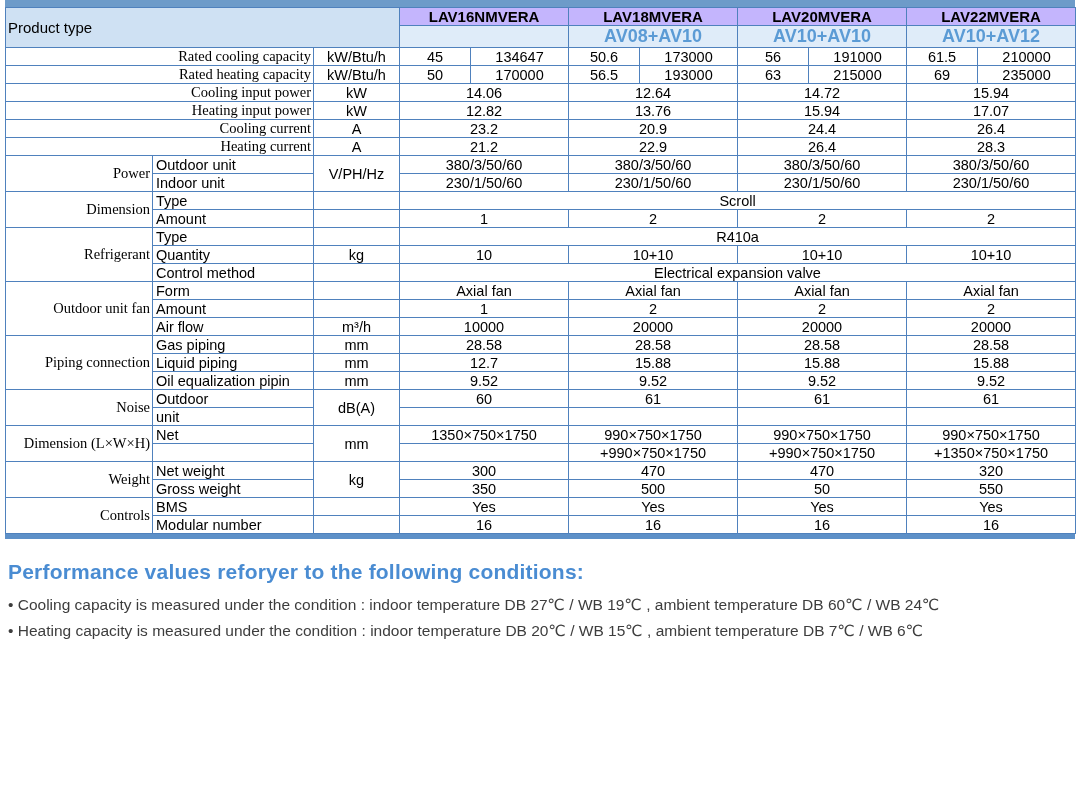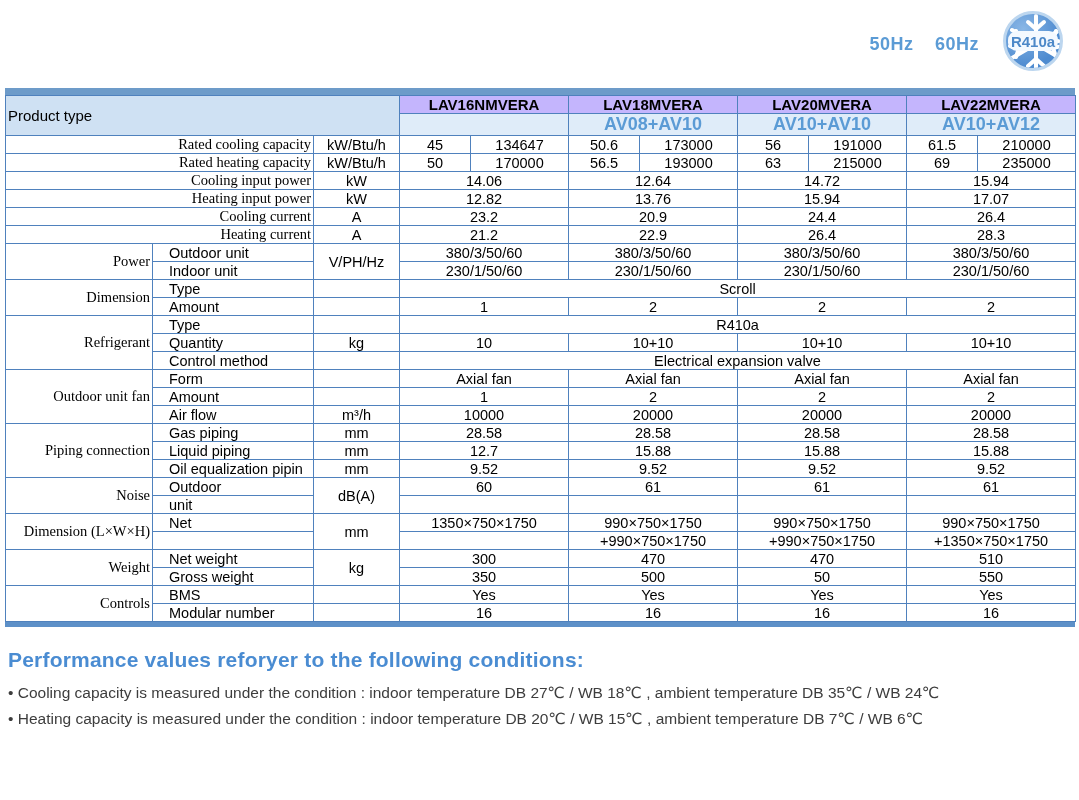--- a/index.html
+++ b/index.html
@@ -29,58 +29,34 @@
   .table-wrap{margin-left:5px; width:1070px;}
   .bar-top{height:7px; background:var(--bartop);}
   .bar-bottom{height:5px; background:var(--barbot);}
   table{border-collapse:collapse; table-layout:fixed; width:1070px; font-size:14.5px;}
   td{border:1px solid var(--border); height:18px; padding:0 2px; vertical-align:middle;
      text-align:center; overflow:hidden; white-space:nowrap;}
   td.k-ptype{background:var(--hdrbg); text-align:left; font-size:15px;}
   td.k-phdr{background:#c4b5fd; font-size:15px;font-weight:bold;}
   td.k-subhdr{background:var(--subbg); color:var(--accent); font-weight:bold; font-size:18px;}
   td.k-label{text-align:right; padding-left:5px;font-family:Liberation Serif, serif;}
-  td.k-sub{text-align:left; padding-left:16px;}
+  td.k-sub{text-align:left; padding-left:3px;}
   td.k-unit{text-align:center;}
   td.k-val{text-align:center;}
 
   
   .perf{margin:21px 0 0 8px;}
   .perf h2{margin:0 0 12px 0; font-size:21px; font-weight:bold; color:var(--heading); letter-spacing:.2px;}
   .perf p{margin:8px 0; font-size:15.5px; color:#3d3d3d;}
 </style>
 </head>
 <body>
 
 <div class="page">
 
-  <div class="top-header">
-    <div class="freq">
-      <span>50Hz</span>
-      <span>60Hz</span>
-    </div>
-    <div class="badge">
-      <svg width="60" height="60" viewBox="0 0 60 60">
-        <g stroke="#ffffff" stroke-width="4" stroke-linecap="round" fill="none">
-          <line x1="30" y1="2" x2="30" y2="58"></line>
-          <line x1="6" y1="16" x2="54" y2="44"></line>
-          <line x1="54" y1="16" x2="6" y2="44"></line>
-          <path d="M22 8 L30 15 L38 8"></path>
-          <path d="M22 52 L30 45 L38 52"></path>
-          <path d="M4 28 L13 26 L10 17"></path>
-          <path d="M50 17 L47 26 L56 28"></path>
-          <path d="M4 32 L13 34 L10 43"></path>
-          <path d="M50 43 L47 34 L56 32"></path>
-        </g>
-      </svg>
-      <div class="band">
-        <span>R410a</span>
-      </div>
-    </div>
-  </div>
 
   <div class="table-wrap">
     <div class="bar-top"></div>
     <table>
       <colgroup>
         <col style="width:147px">
           <col style="width:161px">
           <col style="width:86px">
         <col style="width:71px">
           <col style="width:98px">
@@ -292,21 +268,21 @@
             <td colspan="2" class="k-val">+990×750×1750</td>
             <td colspan="2" class="k-val">+1350×750×1750</td>
           </tr>
           <tr>
             <td rowspan="2" class="k-label">Weight</td>
             <td class="k-sub">Net weight</td>
             <td rowspan="2" class="k-unit">kg</td>
             <td colspan="2" class="k-val">300</td>
             <td colspan="2" class="k-val">470</td>
             <td colspan="2" class="k-val">470</td>
-            <td colspan="2" class="k-val">510</td>
+            <td colspan="2" class="k-val">320</td>
           </tr>
           <tr>
             <td class="k-sub">Gross weight</td>
             <td colspan="2" class="k-val">350</td>
             <td colspan="2" class="k-val">500</td>
             <td colspan="2" class="k-val">50</td>
             <td colspan="2" class="k-val">550</td>
           </tr>
           <tr>
             <td rowspan="2" class="k-label">Controls</td>
@@ -325,17 +301,17 @@
             <td colspan="2" class="k-val">16</td>
             <td colspan="2" class="k-val">16</td>
           </tr>
         </tbody>
     </table>
     <div class="bar-bottom"></div>
   </div>
 
   <div class="perf">
     <h2>Performance values reforyer to the following conditions:</h2>
-    <p>• Cooling capacity is measured under the condition : indoor temperature DB 27℃ / WB 18℃ , ambient temperature DB 35℃ / WB 24℃</p>
+    <p>• Cooling capacity is measured under the condition : indoor temperature DB 27℃ / WB 19℃ , ambient temperature DB 60℃ / WB 24℃</p>
     <p>• Heating capacity is measured under the condition : indoor temperature DB 20℃ / WB 15℃ , ambient temperature DB 7℃ / WB 6℃</p>
   </div>
 
 </div>
 
 </body></html>

